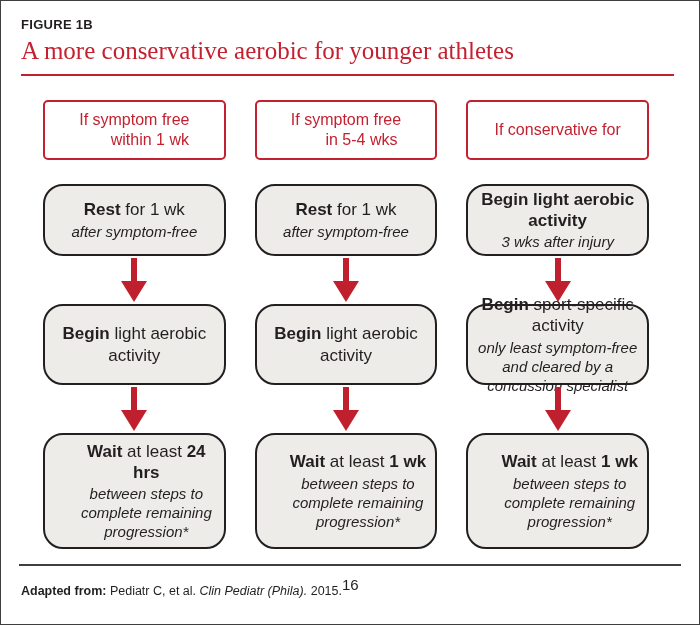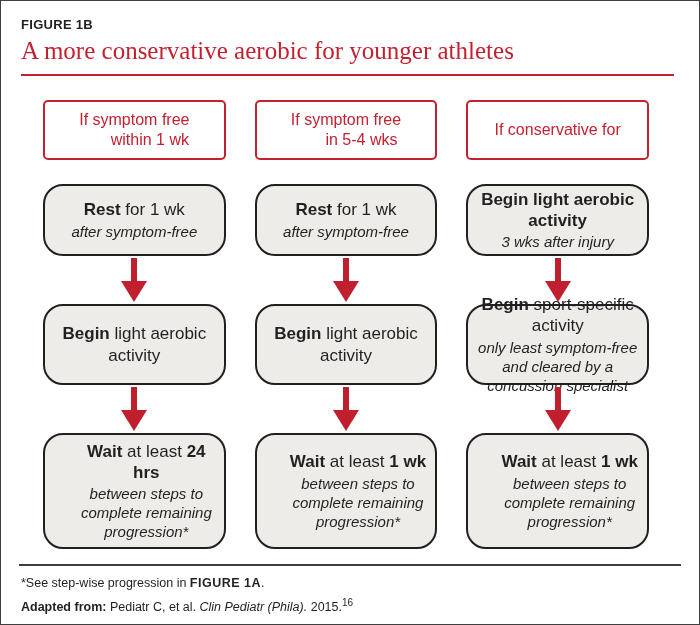--- a/index.html
+++ b/index.html
@@ -40,21 +40,21 @@
   .main b{font-weight:bold;}
   .sub{display:block;font-size:15px;line-height:1.27;font-style:italic;margin-top:1px;}
   .sub:empty{display:none;}
   .arrow{height:48px;display:flex;align-items:center;justify-content:center;}
   .footer-rule{height:2px;background:#3f3f3f;margin:15px 18px 0 18px;}
   .footnotes{padding:10px 20px 0 20px;}
   .fn{font-size:12.5px;margin:0 0 7px 0;color:#231f20;}
   .fn .figref{font-weight:bold;letter-spacing:.5px;}
   .fn .lead{font-weight:bold;}
   .fn .jrnl{font-style:italic;}
-  .fn sup{font-size:10px;}
+  .fn sup{font-size:15px;}
 </style>
 </head>
 <body>
 
 <div class="panel">
 
   <div class="header">
     <div class="fig-label">FIGURE 1B</div>
     <div class="fig-title">A more conservative aerobic for younger athletes</div>
     <div class="rule-red"></div>
@@ -152,17 +152,16 @@
         <div class="main"><b>Wait</b><span> at least </span><b>1 wk</b></div>
         <em class="sub">between steps to complete remaining progression*</em>
       </div>
     </div>
 
   </div>
 
   <div class="footer-rule"></div>
 
   <div class="footnotes">
-    <p class="fn"><span>*See step-wise progression in </span><span class="figref">FIGURE 1A</span><span>.</span></p>
     <p class="fn"><span class="lead">Adapted from:</span><span> Pediatr C, et al. </span><span class="jrnl">Clin Pediatr (Phila).</span><span> 2015.</span><sup>16</sup></p>
   </div>
 
 </div>
 
 </body></html>

